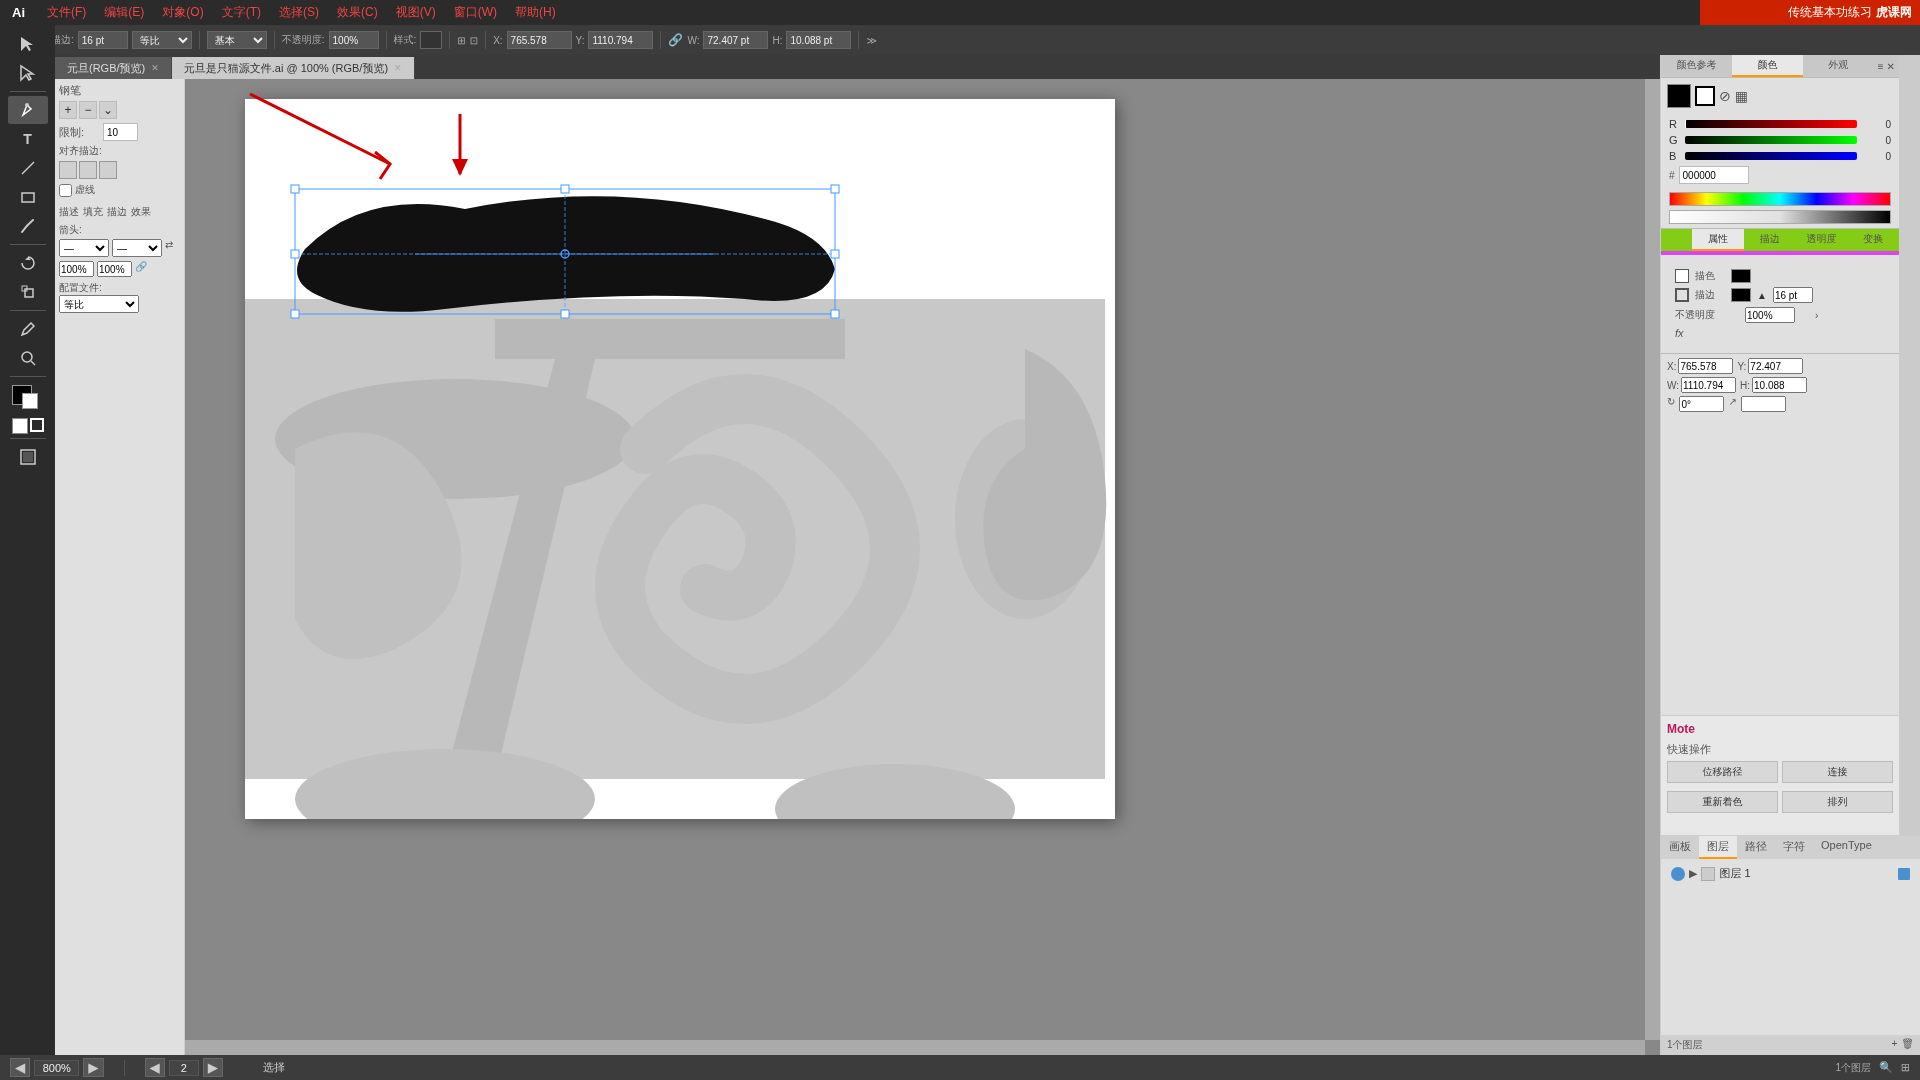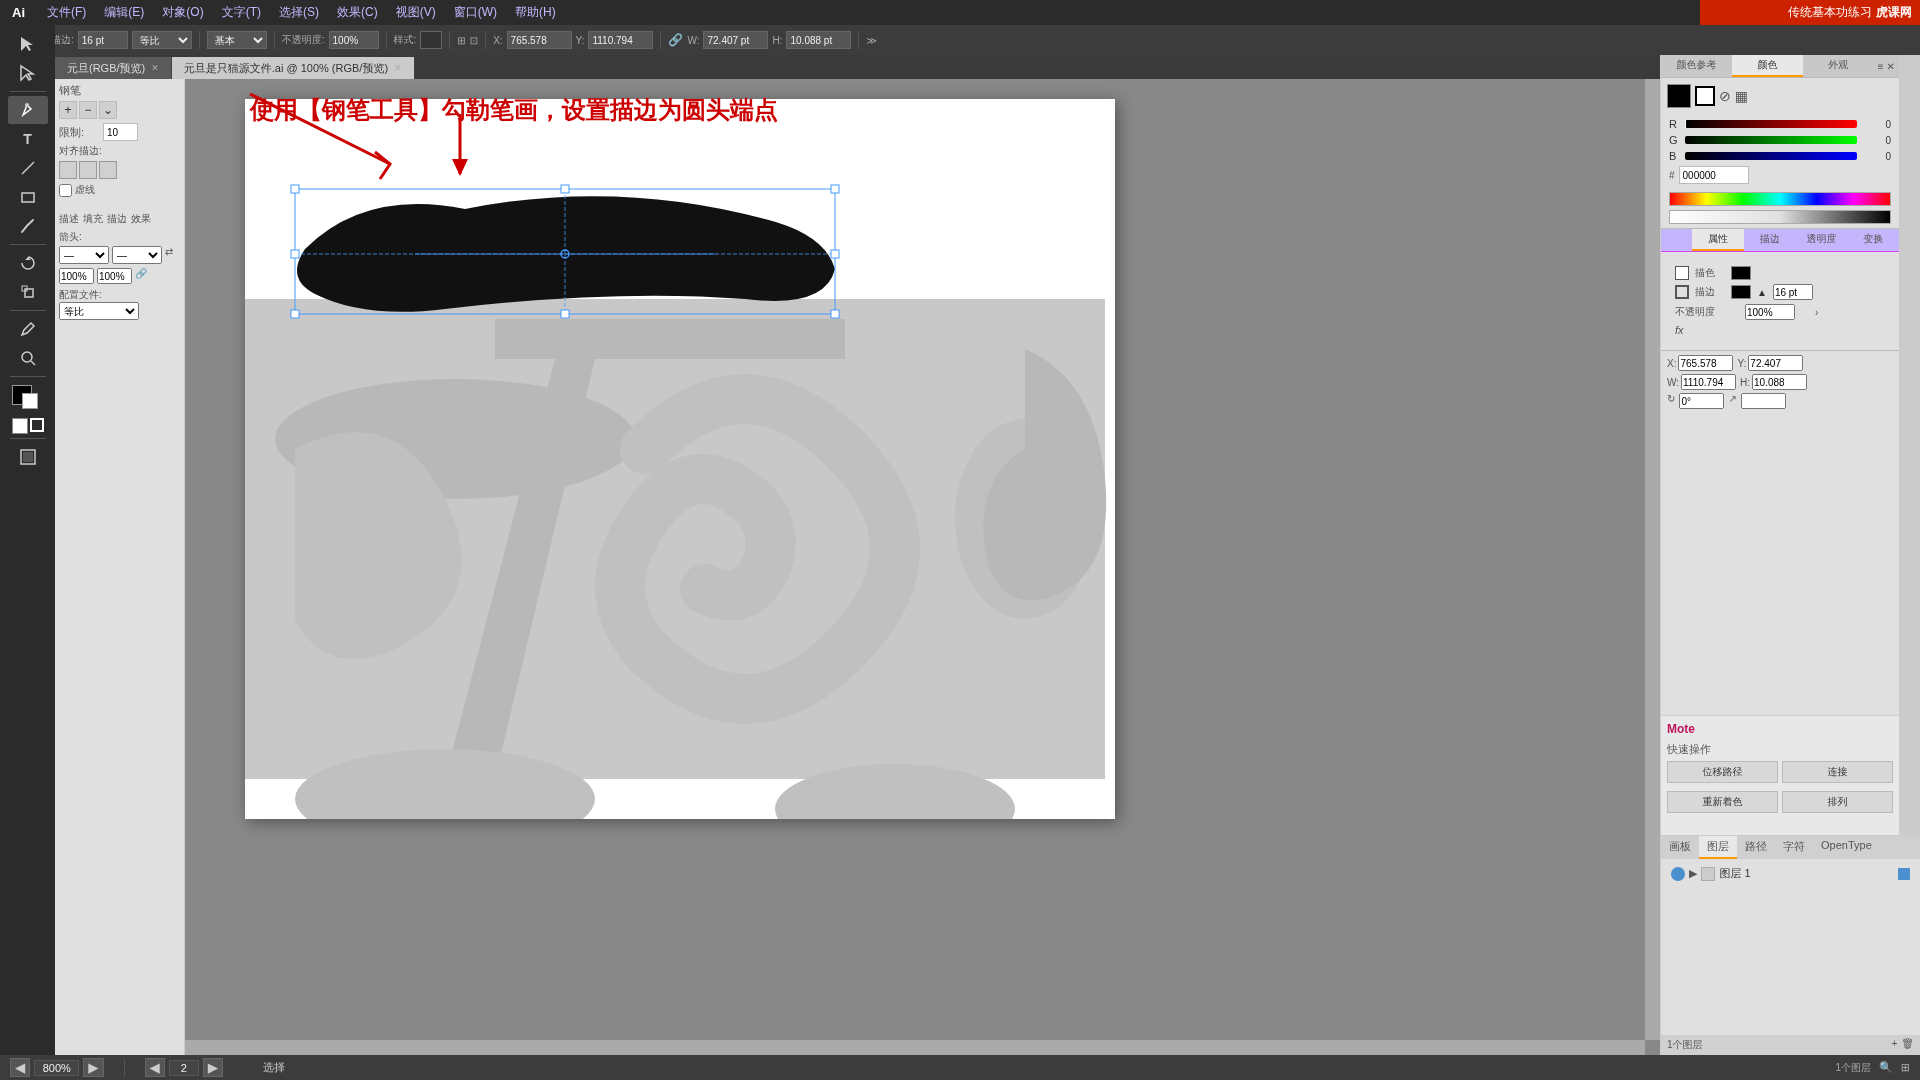--- a/index.html
+++ b/index.html
@@ -4,21 +4,21 @@
   <style>
     * { margin: 0; padding: 0; box-sizing: border-box; }
     body { width: 1920px; height: 1080px; overflow: hidden; background: #cbcbcb; font-family: 'SimHei', 'Microsoft YaHei', sans-serif; font-size: 12px; color: #333; }
 
     
     #menu-bar {
       position: absolute; top: 0; left: 0; width: 1920px; height: 25px;
       background: #2b2b2b; display: flex; align-items: center; padding: 0 8px;
       color: #ccc; font-size: 12px; gap: 2px;
     }
-    .menu-item { padding: 2px 8px; cursor: pointer; color: #c4b5fd; text-align: center; }
+    .menu-item { padding: 2px 8px; cursor: pointer; color: #ef4444; text-align: center; }
     .ai-logo { color: #fff; font-weight: bold; font-size: 13px; margin-right: 8px; background: #2b2b2b; padding: 2px 4px; }
     .menu-right { margin-left: auto; display: flex; align-items: center; gap: 8px; color: #ccc; font-size: 11px; }
 
     
     #toolbar {
       position: absolute; top: 25px; left: 0; width: 1920px; height: 30px;
       background: #3c3c3c; display: flex; align-items: center; padding: 0 6px; gap: 4px;
     }
     .toolbar-item { color: #ccc; font-size: 11px; padding: 0 4px; display: flex; align-items: center; gap: 2px; }
     .toolbar-sep { width: 1px; height: 18px; background: #555; margin: 0 3px; }
@@ -285,21 +285,21 @@
     <input class="props-input" value="10" style="width: 35px;">
   </div>
   <div class="props-row">
     <span class="props-label" style="font-size:10px;">对齐描边:</span>
   </div>
   <div style="display:flex;gap:2px;margin-bottom:4px;">
     <div style="width:18px;height:18px;background:#d0d0d0;border:1px solid #999;cursor:pointer;"></div>
     <div style="width:18px;height:18px;background:#d0d0d0;border:1px solid #999;cursor:pointer;"></div>
     <div style="width:18px;height:18px;background:#d0d0d0;border:1px solid #999;cursor:pointer;"></div>
   </div>
-  <div style="margin-bottom:15px;">
+  <div style="margin-bottom:8px;">
     <label style="font-size:10px;color:#555;display:flex;align-items:center;gap:3px;">
       <input type="checkbox" style="">
       <span>虚线</span>
     </label>
   </div>
   <div style="display:flex;gap:4px;margin-bottom:3px;font-size:10px;color:#555;">
     <span>描述</span>
     <span>填充</span>
     <span>描边</span>
     <span>效果</span>
@@ -381,21 +381,20 @@
   <div style="position:absolute;top:15px;left:65px;z-index:20;">
     
     <svg style="position:absolute;top:-10px;left:-60px;width:300px;height:120px;pointer-events:none;">
       <line x1="60" y1="10" x2="200" y2="80" stroke="#cc0000" stroke-width="3"></line>
 
       <path d="M 185 68 L 200 80 L 190 95" fill="none" stroke="#cc0000" stroke-width="3"></path>
 
       <line x1="270" y1="30" x2="270" y2="90" stroke="#cc0000" stroke-width="3"></line>
       <path d="M 262 75 L 270 92 L 278 75" fill="#cc0000" stroke="none"></path>
     </svg>
-    <span style="color:#cc0000;font-size:24px;font-weight:bold;white-space:nowrap;text-shadow:none;">使用【钢笔工具】勾勒笔画，设置描边为圆头端点</span>
   </div>
 
   <div style="position:absolute;bottom:0;left:0;right:15px;height:15px;background:#aaa;"></div>
   <div style="position:absolute;right:0;top:0;bottom:15px;width:15px;background:#aaa;"></div>
 </div>
 
 <div class="right-main-panel">
 
   <div style="display:flex;background:#c8c8c8;border-bottom:1px solid #bbb;">
     <div class="right-tab" style="font-size:10px;padding:3px 6px;">颜色参考</div>
@@ -436,21 +435,21 @@
       <span style="font-size:10px;color:#555;">#</span>
       <input class="hex-input" value="000000" style="">
     </div>
   </div>
 
   <div style="margin:4px 8px;height:14px;background:linear-gradient(to right,#f00,#ff0,#0f0,#0ff,#00f,#f0f,#f00);border:1px solid #aaa;"></div>
   <div style="margin:0 8px 4px;height:14px;background:linear-gradient(to right,#fff,transparent,#000);border:1px solid #aaa;"></div>
 
   <div style="border-top:1px solid #bbb;margin:0;"></div>
 
-  <div style="display:flex;background:#c4b5fd;border-bottom:1px solid #d946ef;padding-left:31px;">
+  <div style="display:flex;background:#84cc16;border-bottom:4px solid #d946ef;padding-left:31px;">
     <div class="right-tab active" style="font-size:10px;padding:3px 4px;background:#e8e8e8;border-bottom:2px solid #f90;">属性</div>
     <div class="right-tab" style="font-size:10px;padding:3px 4px;">描边</div>
     <div class="right-tab" style="font-size:10px;padding:3px 4px;">透明度</div>
     <div class="right-tab" style="font-size:10px;padding:3px 4px;">变换</div>
   </div>
 
   <div style="padding:14px;">
 
     <div style="display:flex;align-items:center;gap:6px;margin-bottom:4px;">
       <div style="width:14px;height:14px;background:#fff;border:1.5px solid #555;"></div>

